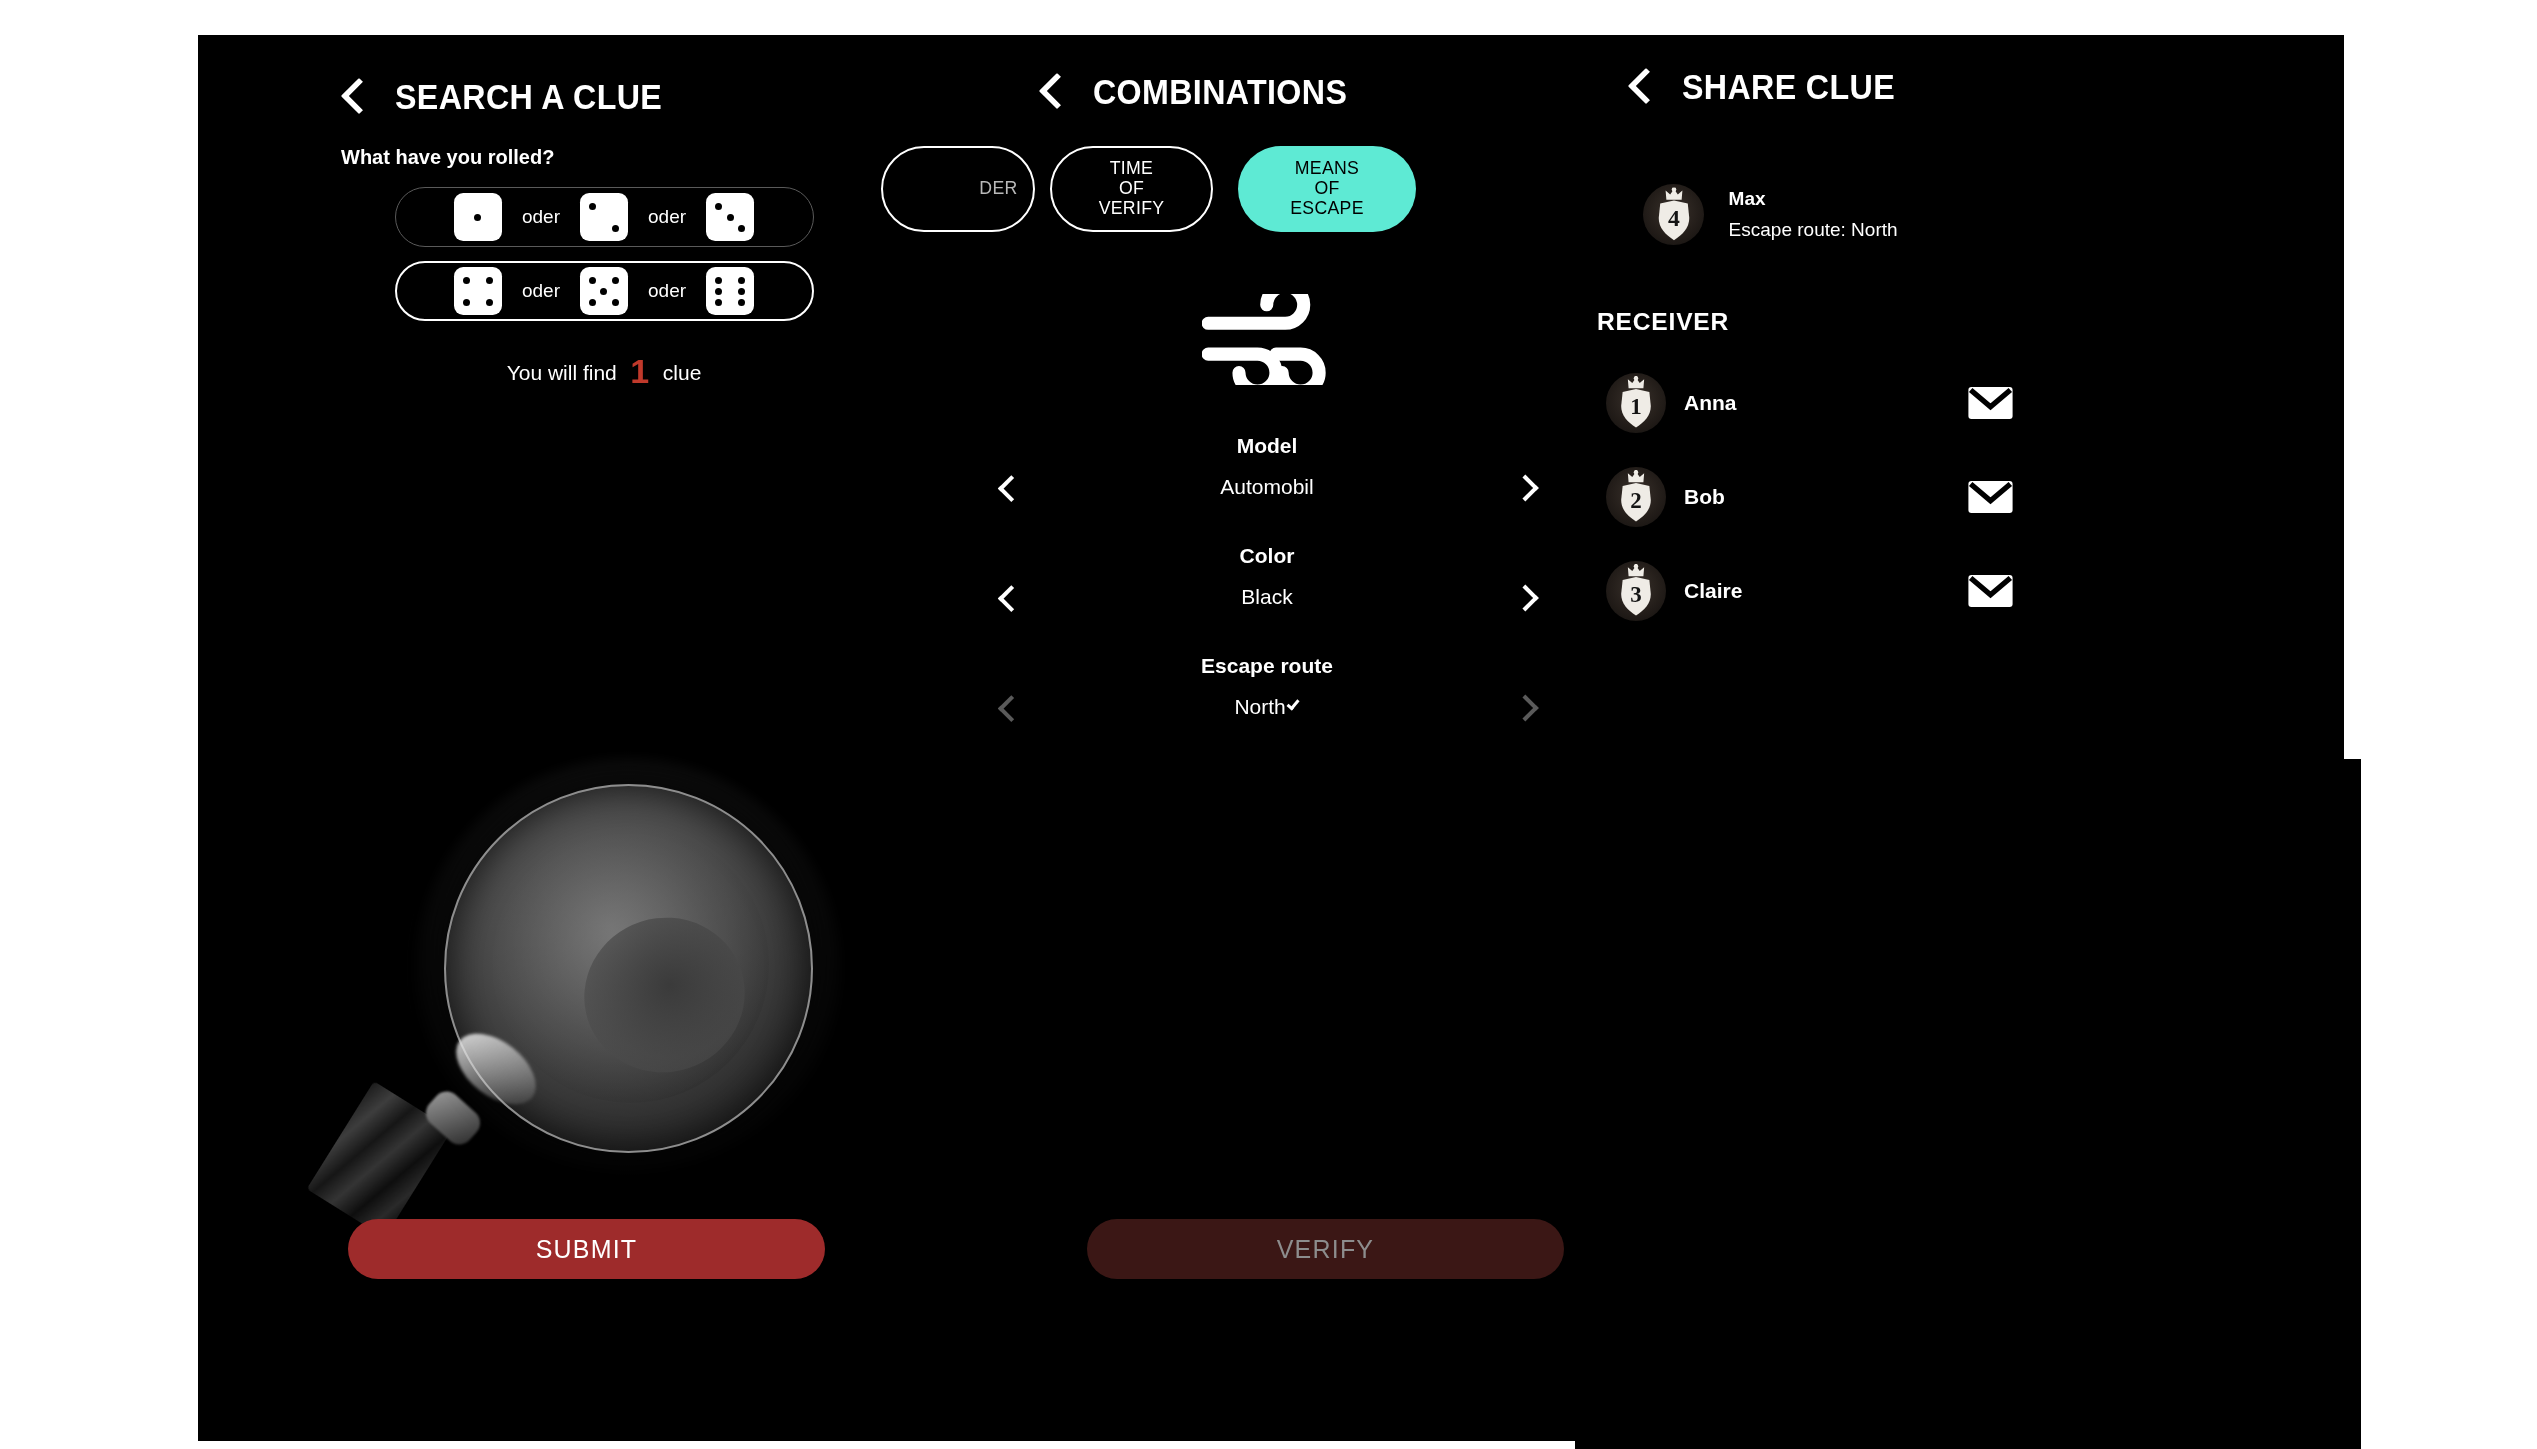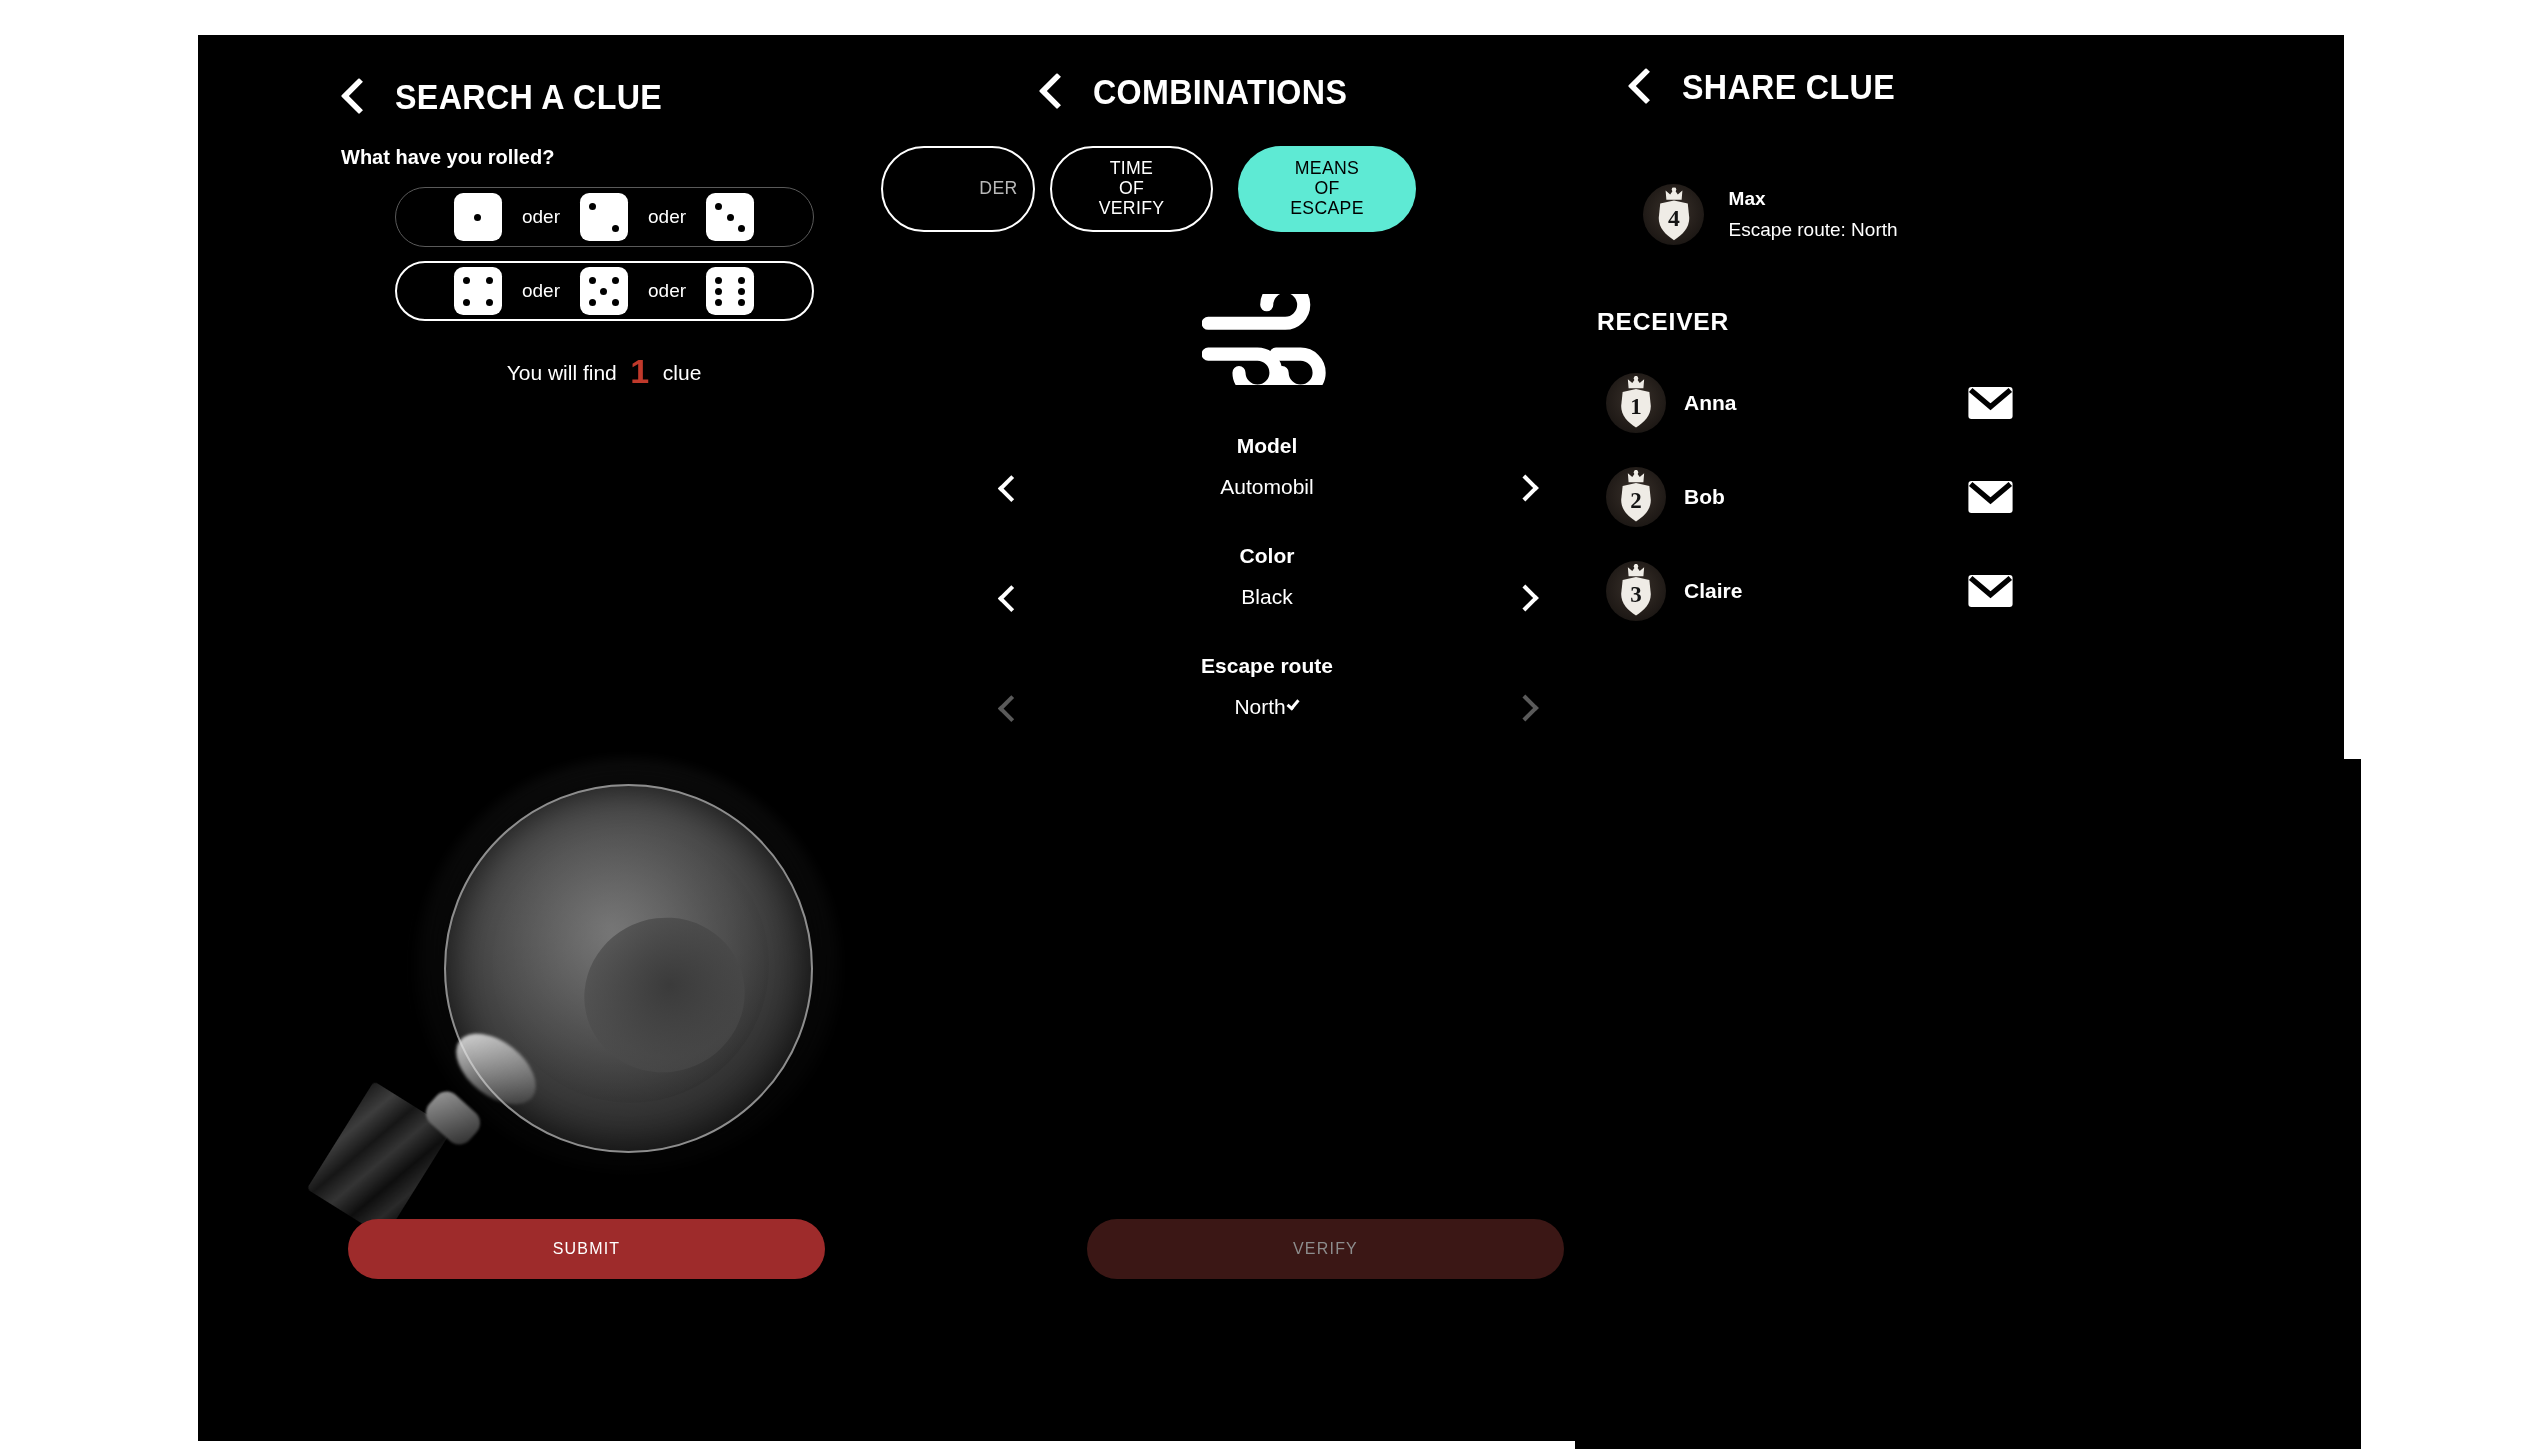--- a/index.html
+++ b/index.html
@@ -208,21 +208,21 @@
   .avatar .bg {
     position: absolute; inset: 0; border-radius: 50%;
     background: radial-gradient(circle at 50% 45%, #3a322c 0%, #241e1a 55%, #120f0d 100%);
   }
   .avatar svg { position: absolute; left: 50%; top: 50%; transform: translate(-50%,-50%); }
 
   
   .btn {
     position: absolute; height: 60px; border-radius: 30px;
     display: flex; align-items: center; justify-content: center;
-    font-size: 16px; letter-spacing: 1.2px;
+    font-size: 25px; letter-spacing: 1.2px;
     font-family: "Liberation Sans Narrow", "Liberation Sans", sans-serif;
   }
   #btn-submit { left: 150px; top: 1184px; width: 477px; background: #9e2b2b; color: #fff; }
   #btn-verify { left: 114px; top: 1184px; width: 477px; background: #3b1715; color: #8d8d8d; }
 </style>
 </head>
 <body>
 
 <div id="root">
 

